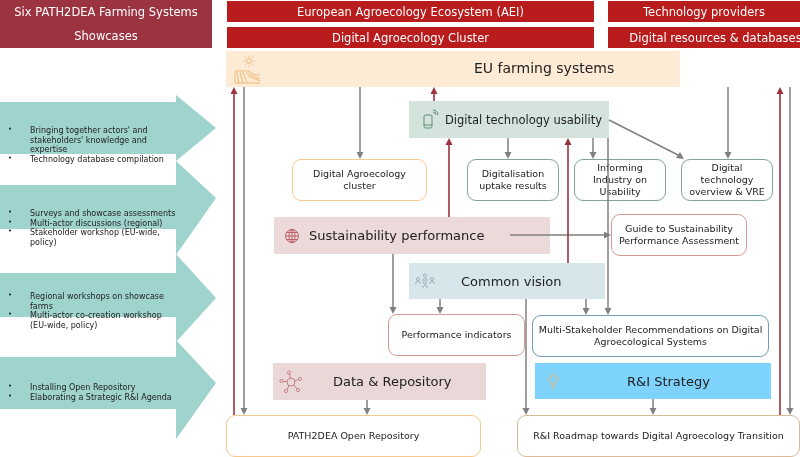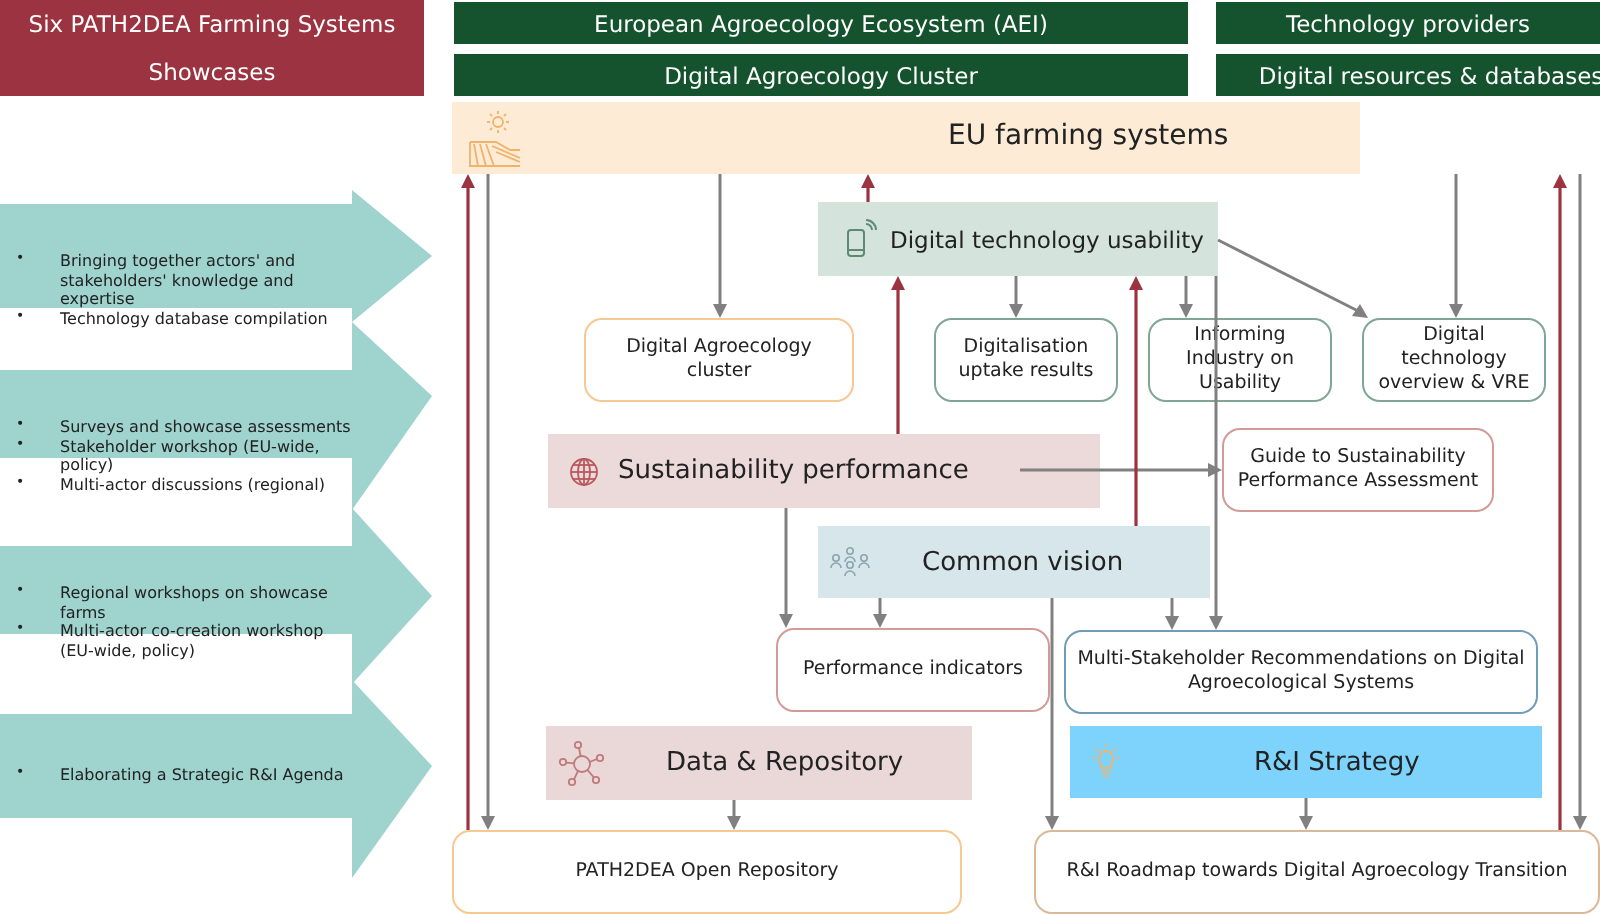--- a/index.html
+++ b/index.html
@@ -1,19 +1,19 @@
 <!DOCTYPE html>
 <html><head>
 <meta charset="utf-8">
 <style>
   html, body { margin:0; padding:0; background:#ffffff; }
   body { width:800px; height:457px; position:relative; overflow:hidden;
          font-family:"DejaVu Sans", sans-serif; color:#222; }
   .abs { position:absolute; box-sizing:border-box; }
-  .hdr { background:#14532d; color:#fff; font-size:11.5px; display:flex;
+  .hdr { background:#b91c1c; color:#fff; font-size:11.5px; display:flex;
          align-items:center; justify-content:center; text-align:center; }
   .hdr-left { background:#9b3340; color:#fff; font-size:11.5px; text-align:center; }
   .hdr-left div { height:24px; line-height:24px; }
   .band { background:#fdebd6; }
   .node { border-radius:9px; background:#fff; display:flex; align-items:center;
           justify-content:center; text-align:center; font-size:9.5px; line-height:1.25; padding:2px 4px; }
   .b-orange { border:1.3px solid #f5c98f; }
   .b-green { border:1.3px solid #7fa694; }
   .b-red { border:1.3px solid #d49a98; }
   .b-blue { border:1.3px solid #6f9cb6; }
@@ -76,32 +76,33 @@
 </svg>
 <div class="abs arrowbox" style="left:0;top:126px;width:176px;">
   <ul>
     <li>Bringing together actors' and stakeholders' knowledge and expertise</li>
     <li>Technology database compilation</li>
   </ul>
 </div>
 <div class="abs arrowbox" style="left:0;top:209px;width:176px;">
   <ul>
     <li>Surveys and showcase assessments</li>
+    <li>Multi-actor discussions (regional)</li>
     <li>Stakeholder workshop (EU-wide, policy)</li>
-    <li>Multi-actor discussions (regional)</li>
   </ul>
 </div>
 <div class="abs arrowbox" style="left:0;top:292px;width:176px;">
   <ul>
     <li>Regional workshops on showcase farms</li>
     <li>Multi-actor co-creation workshop (EU-wide, policy)</li>
   </ul>
 </div>
 <div class="abs arrowbox" style="left:0;top:383px;width:176px;">
   <ul>
+    <li>Installing Open Repository</li>
     <li>Elaborating a Strategic R&amp;I Agenda</li>
   </ul>
 </div>
 
 <div class="abs theme t-green" style="left:409px;top:101px;width:200px;height:37px;">
   <svg style="margin-left:14px;" width="16" height="22" viewBox="0 0 16 22">
     <g stroke="#5c8a73" stroke-width="1" fill="none">
       <rect x="1" y="6" width="8" height="13" rx="1.5"></rect>
       <line x1="1" y1="16" x2="9" y2="16"></line>
       <path d="M10 3 a3 3 0 0 1 3 3"></path>

